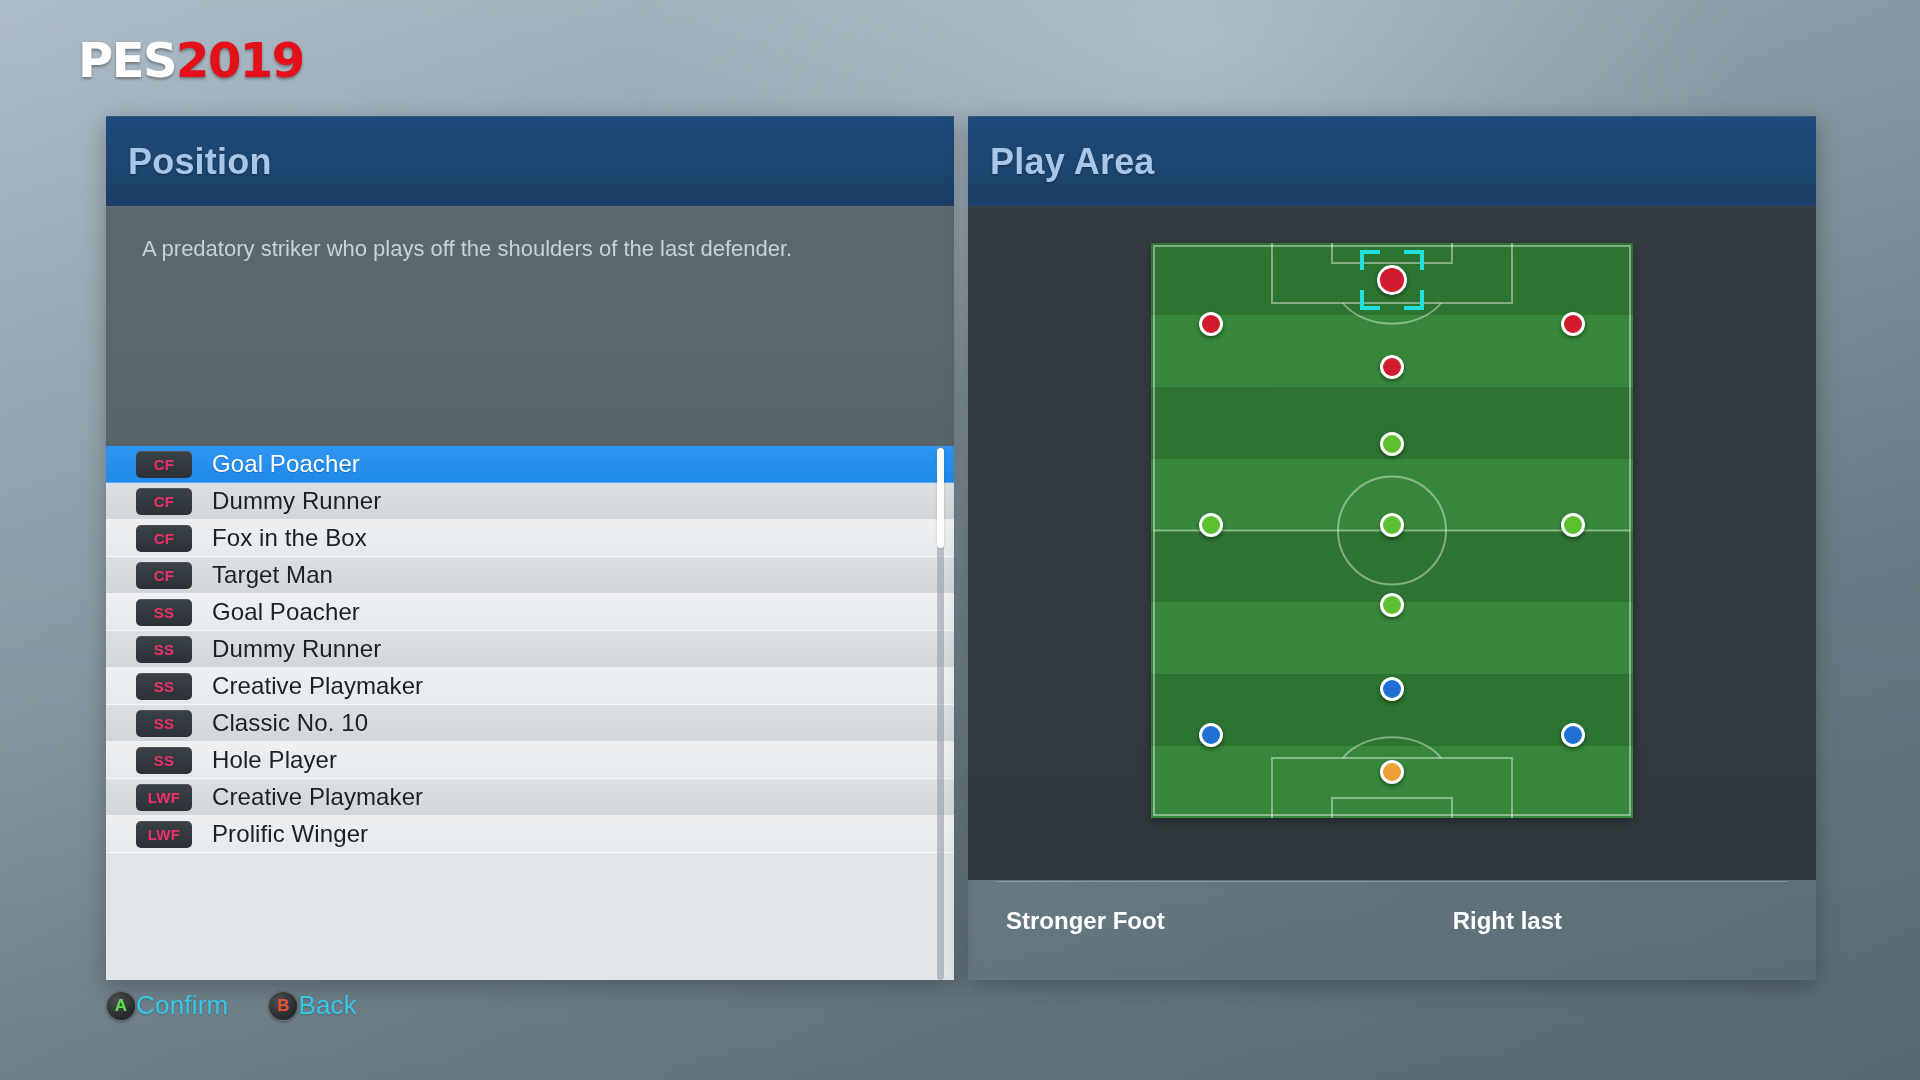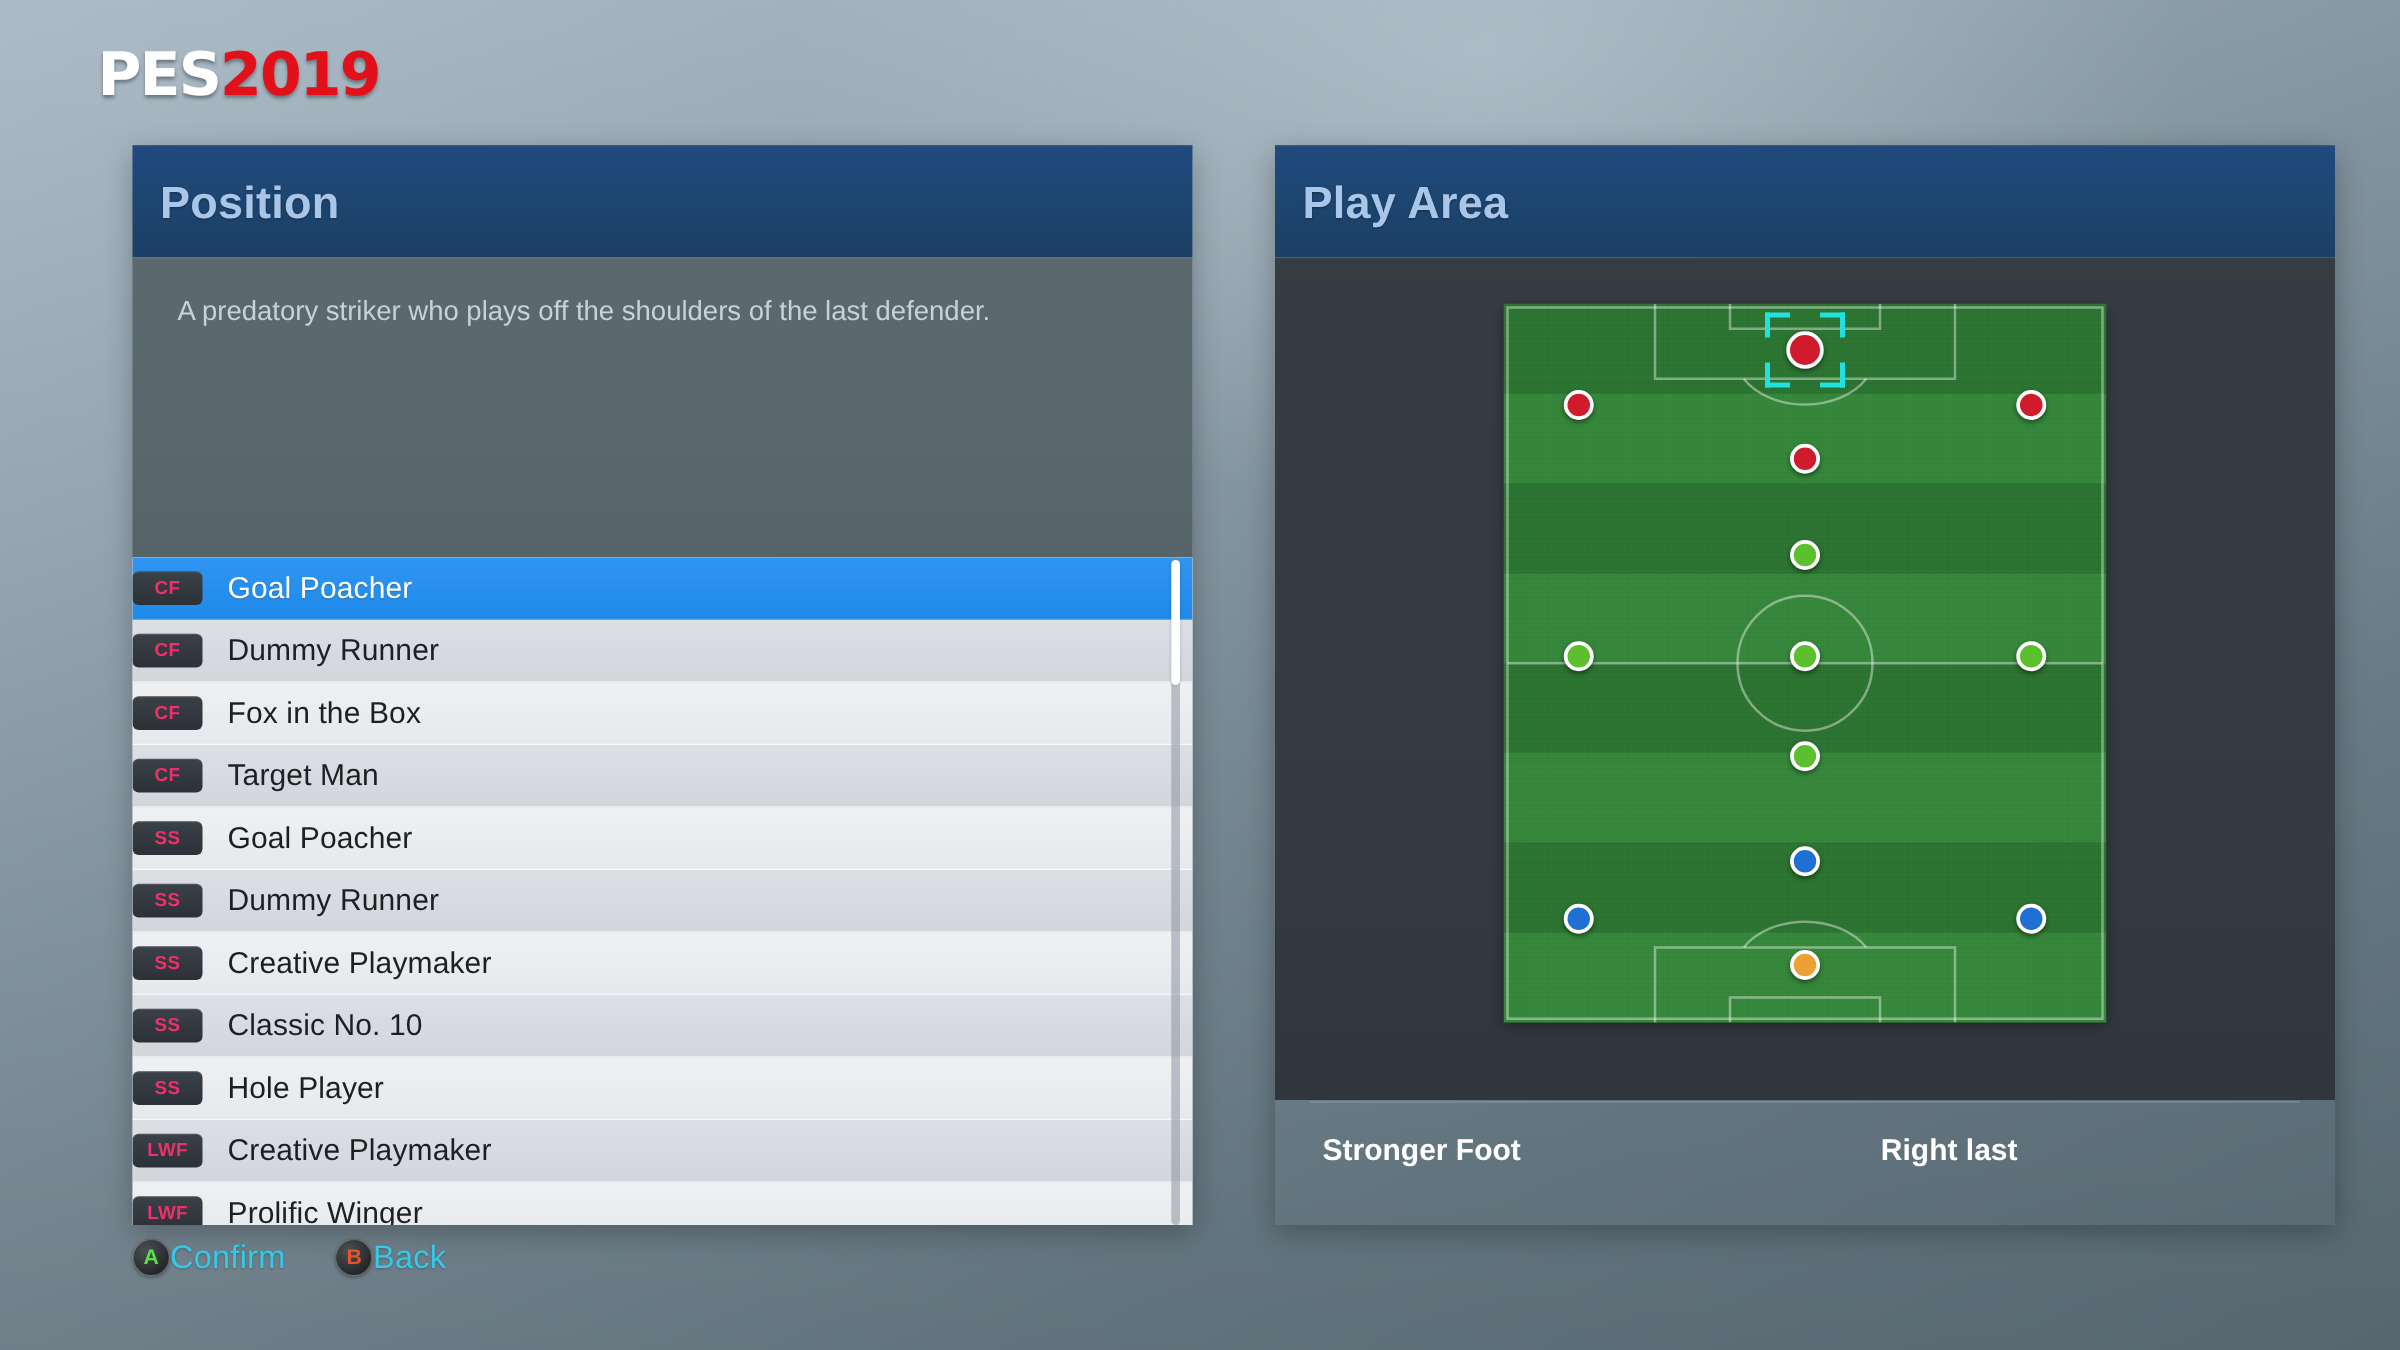--- a/index.html
+++ b/index.html
@@ -47,21 +47,22 @@
     border-top:1px solid rgba(255,255,255,.08);
     padding:28px 26px 0 36px;
   }
   #desc-text{ color:#c5d2d6; font-size:22px; line-height:1.3; }
 
   #list-wrap{
     position:relative; height:534px; overflow:hidden;
     background:#e2e5e8;
   }
   .row{
-    display:flex; align-items:center; height:50px;
+    display:flex; align-items:center; height:37px;
+    padding-left:30px;
     border-bottom:1px solid rgba(255,255,255,.55);
   }
   .row.even{ background:linear-gradient(to bottom,#dcdfe3 0%,#d2d6da 100%); }
   .row.odd { background:linear-gradient(to bottom,#eef0f2 0%,#e6e9eb 100%); }
   .row.sel { background:linear-gradient(to bottom,#2f95f2 0%,#1f8ae9 100%); border-bottom:1px solid rgba(255,255,255,.2); }
   .badge{
     width:56px; height:27px; border-radius:5px;
     background:linear-gradient(to bottom,#3b4247 0%,#2b3136 100%);
     color:#f0306a; font-size:15px; font-weight:bold;
     display:flex; align-items:center; justify-content:center;
@@ -75,21 +76,21 @@
   #sb-track{
     position:absolute; right:10px; top:0; width:7px; height:534px;
     background:rgba(140,150,158,.55); border-radius:4px;
   }
   #sb-thumb{
     position:absolute; right:10px; top:2px; width:7px; height:100px;
     background:#ffffff; border-radius:4px; box-shadow:0 0 3px rgba(0,0,0,.2);
   }
 
   
-  #right-panel{ left:1020px; top:116px; width:848px; height:864px; }
+  #right-panel{ left:968px; top:116px; width:848px; height:864px; }
   #right-header{ height:90px; }
   #right-body{
     height:674px;
     background:linear-gradient(to bottom,#353d42 0%,#333b40 70%,#2f373c 100%);
     border-top:1px solid rgba(255,255,255,.07);
     position:relative;
     font-weight:bold;
   }
 
   

